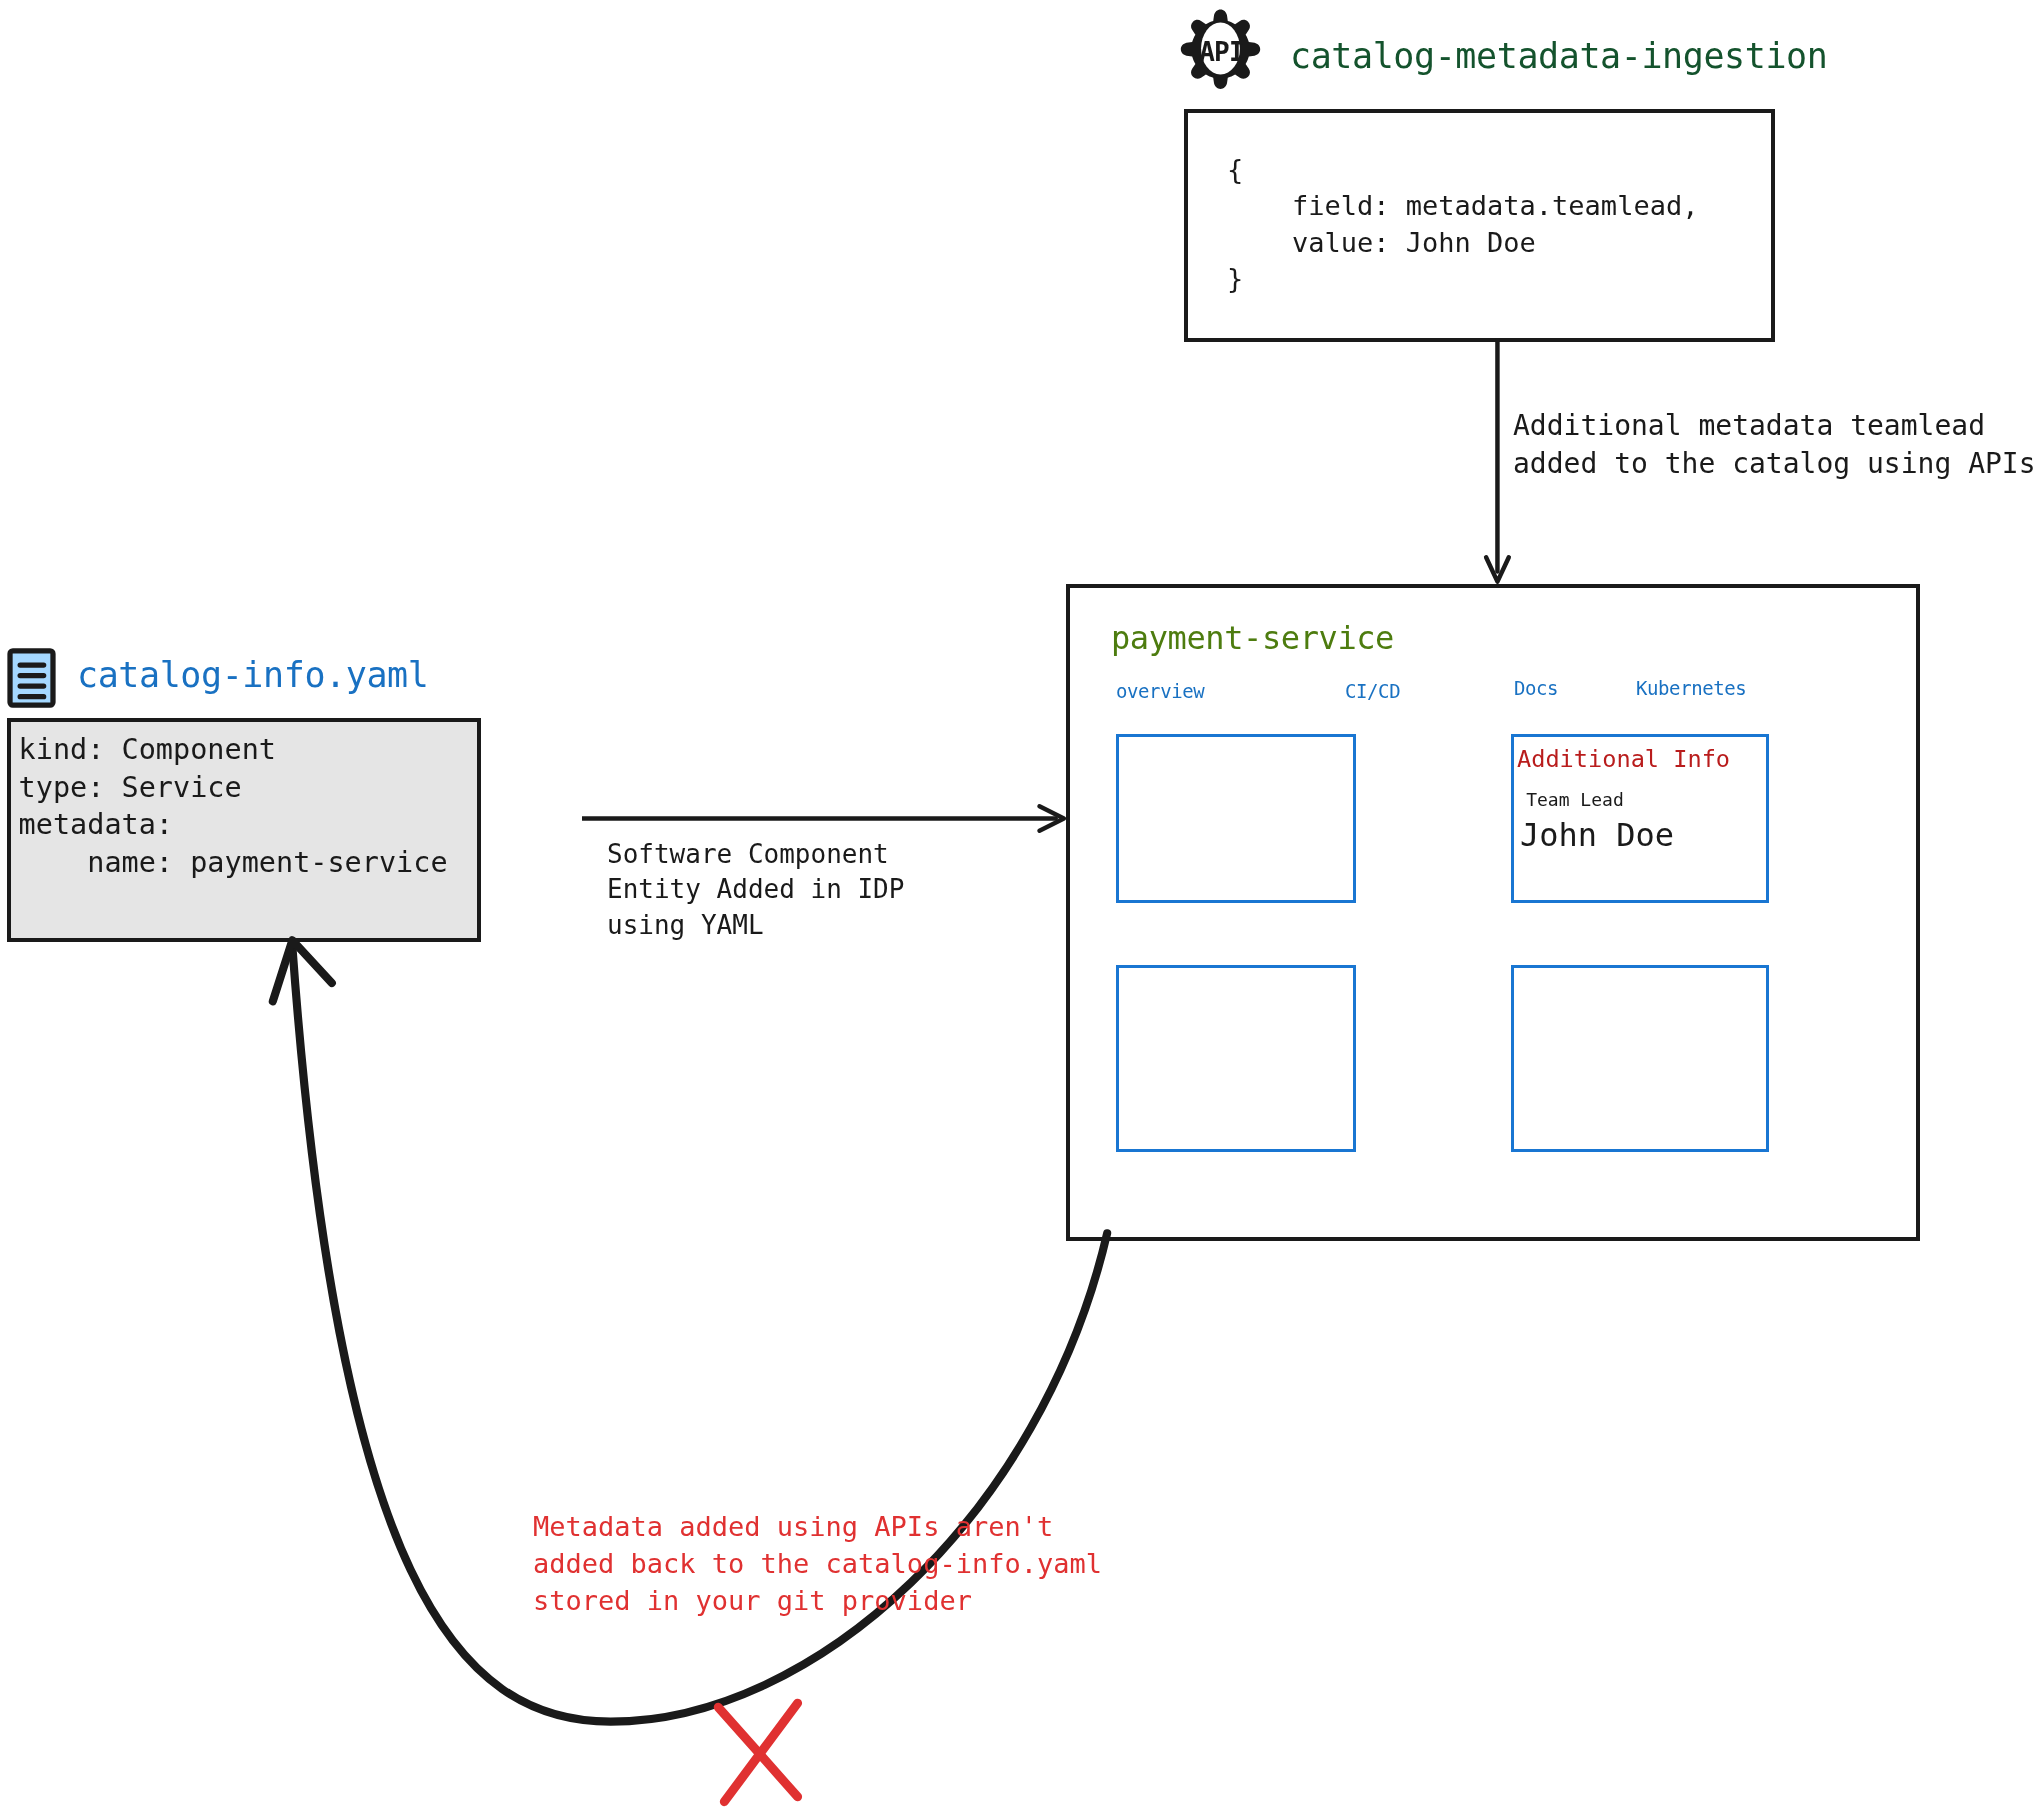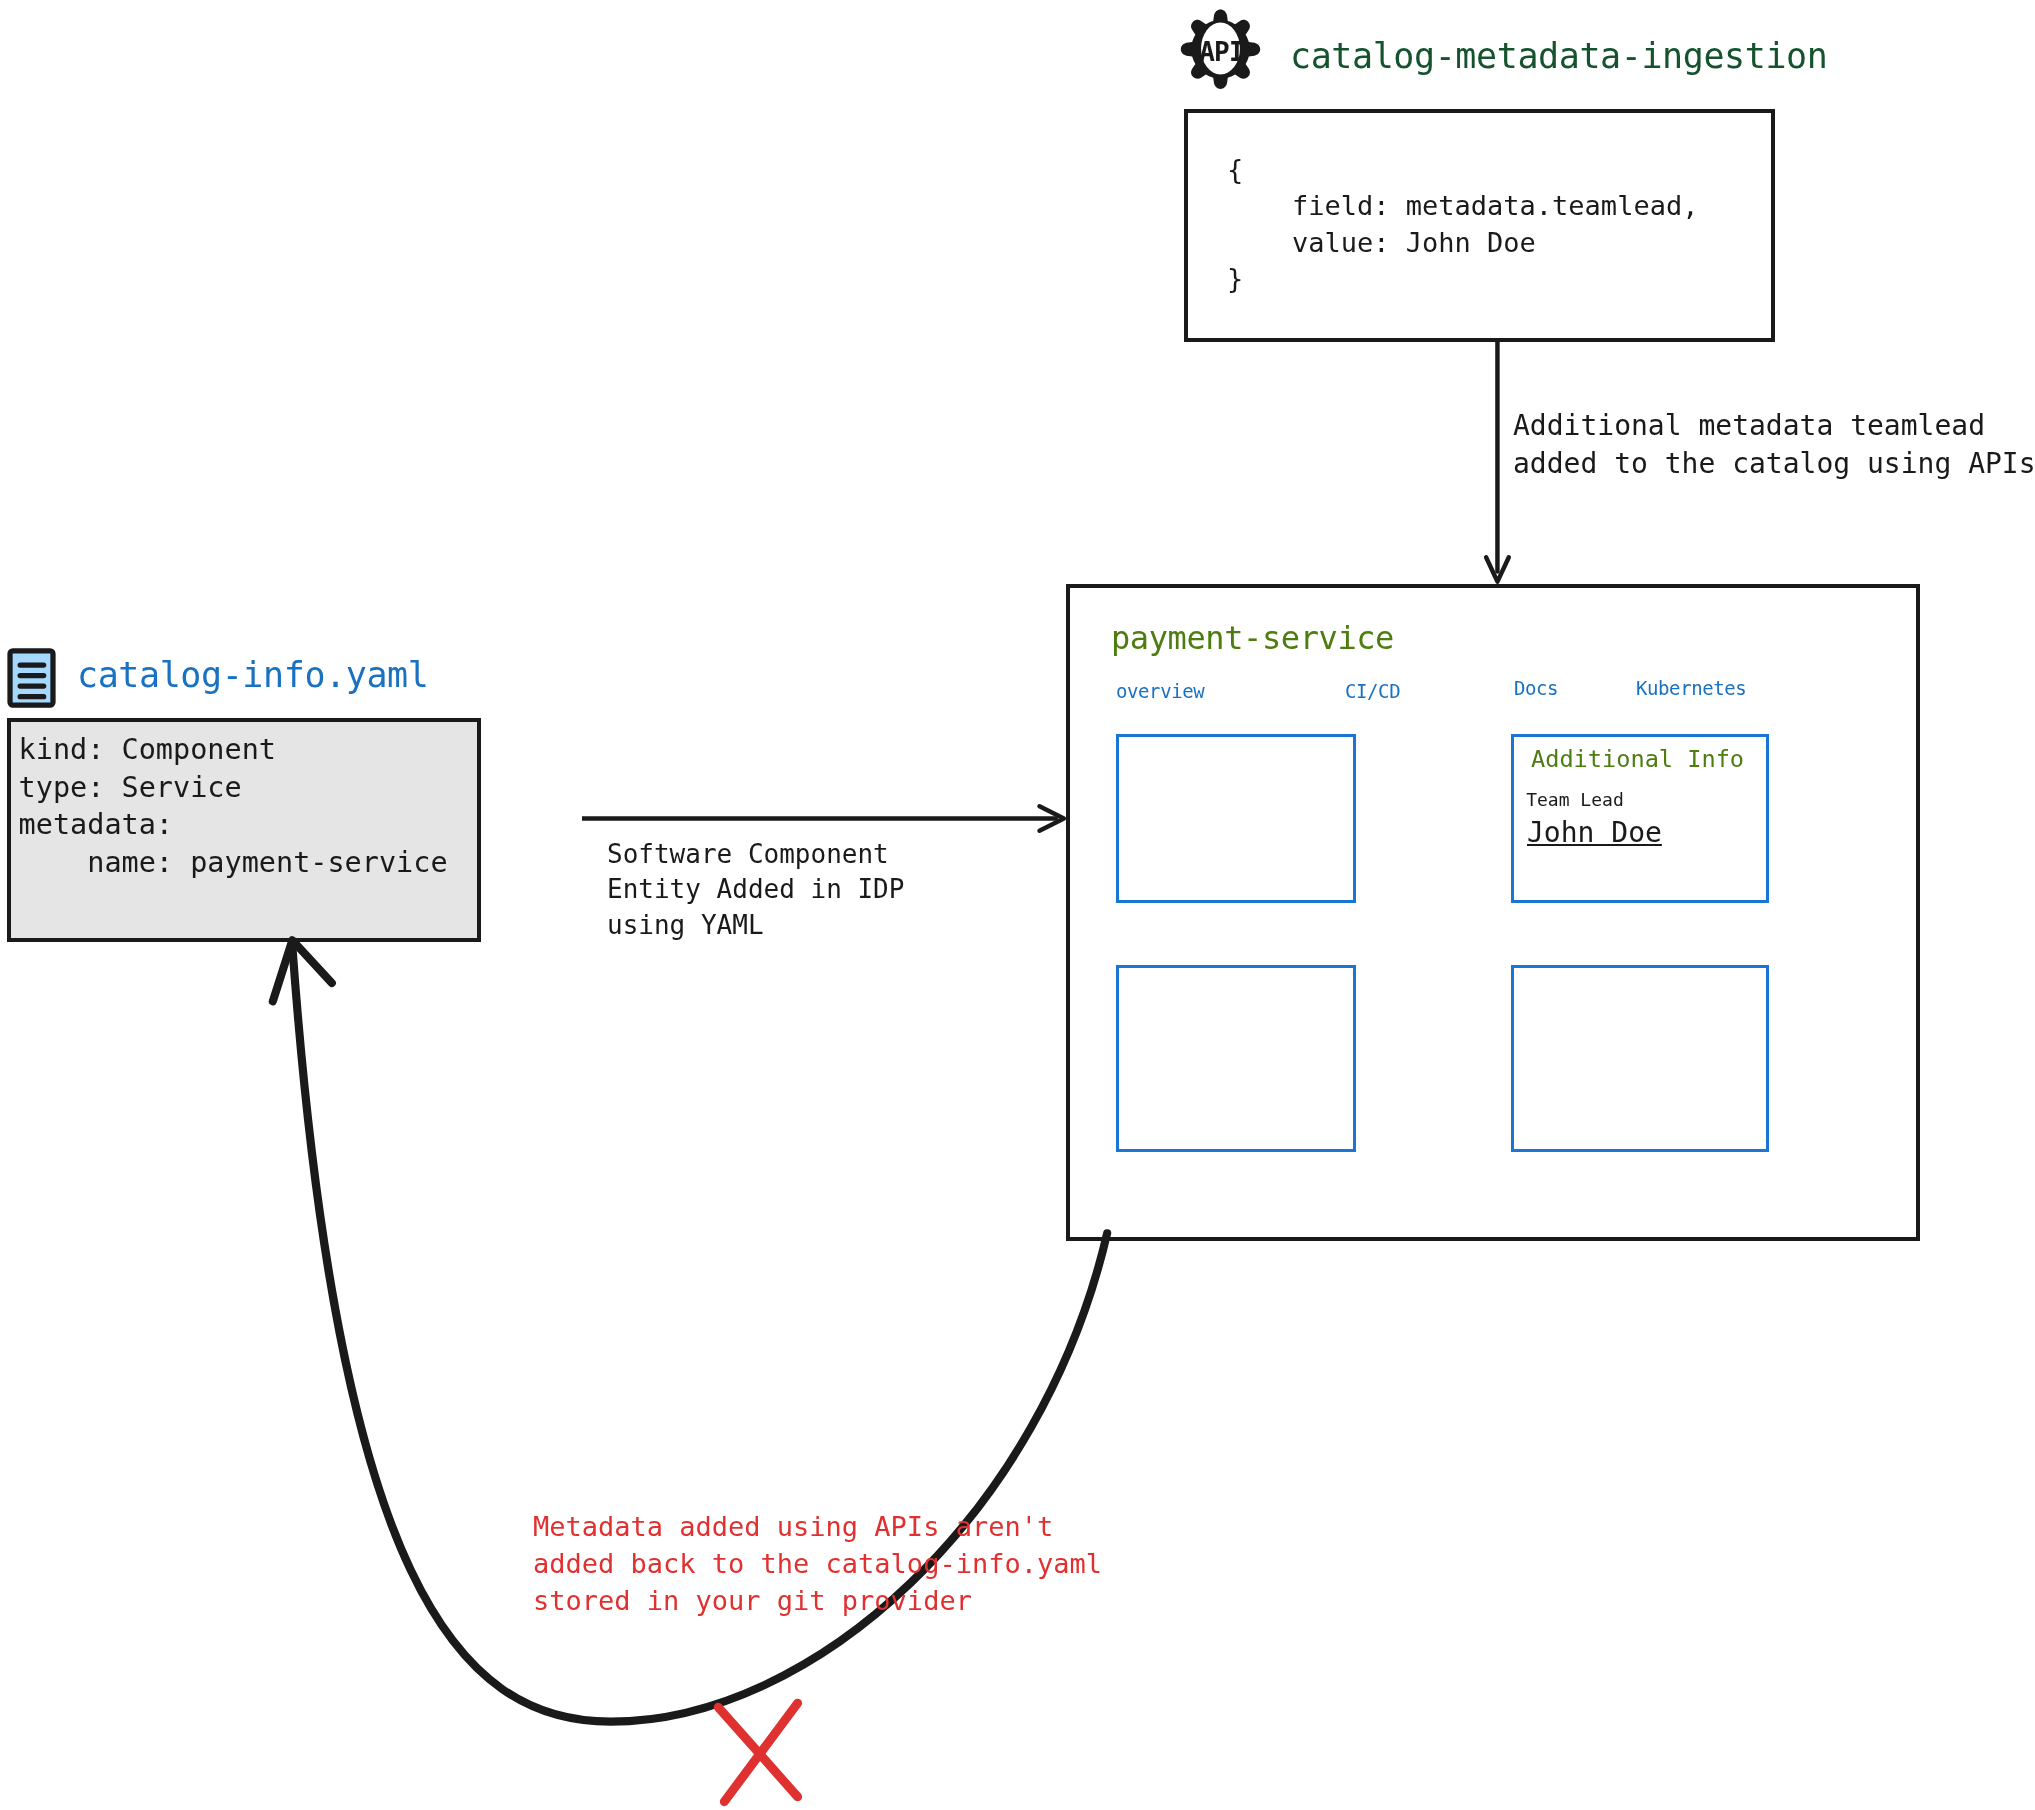--- a/index.html
+++ b/index.html
@@ -185,42 +185,41 @@
     box-sizing: border-box;
     background: #ffffff;
   }
   #card-overview-top { left: 46px; top: 146px; width: 240px; height: 169px; }
   #card-info         { left: 441px; top: 146px; width: 258px; height: 169px; }
   #card-bottom-left  { left: 46px; top: 377px; width: 240px; height: 187px; }
   #card-bottom-right { left: 441px; top: 377px; width: 258px; height: 187px; }
 
   #card-info-title {
     position: absolute;
-    left: 17px;
+    left: 3px;
     top: 8.1px;
     font-size: 23.6px;
-    color: #4d7c0f;
+    color: #b91c1c;
     white-space: nowrap;
   }
   #card-info-field-label {
     position: absolute;
     left: 12.2px;
     top: 52px;
     font-size: 18px;
     color: #1a1a1a;
     white-space: nowrap;
   }
   #card-info-field-value {
     position: absolute;
-    left: 13px;
+    left: 6px;
     top: 79px;
-    font-size: 28px;
-    color: #1a1a1a;
-    white-space: nowrap;
-    text-decoration: underline;
+    font-size: 32px;
+    color: #1a1a1a;
+    white-space: nowrap;
   }
 
   
   #feedback-arrow {
     position: absolute;
     left: 244px;
     top: 924px;
     width: 1303px;
     height: 875px;
   }

